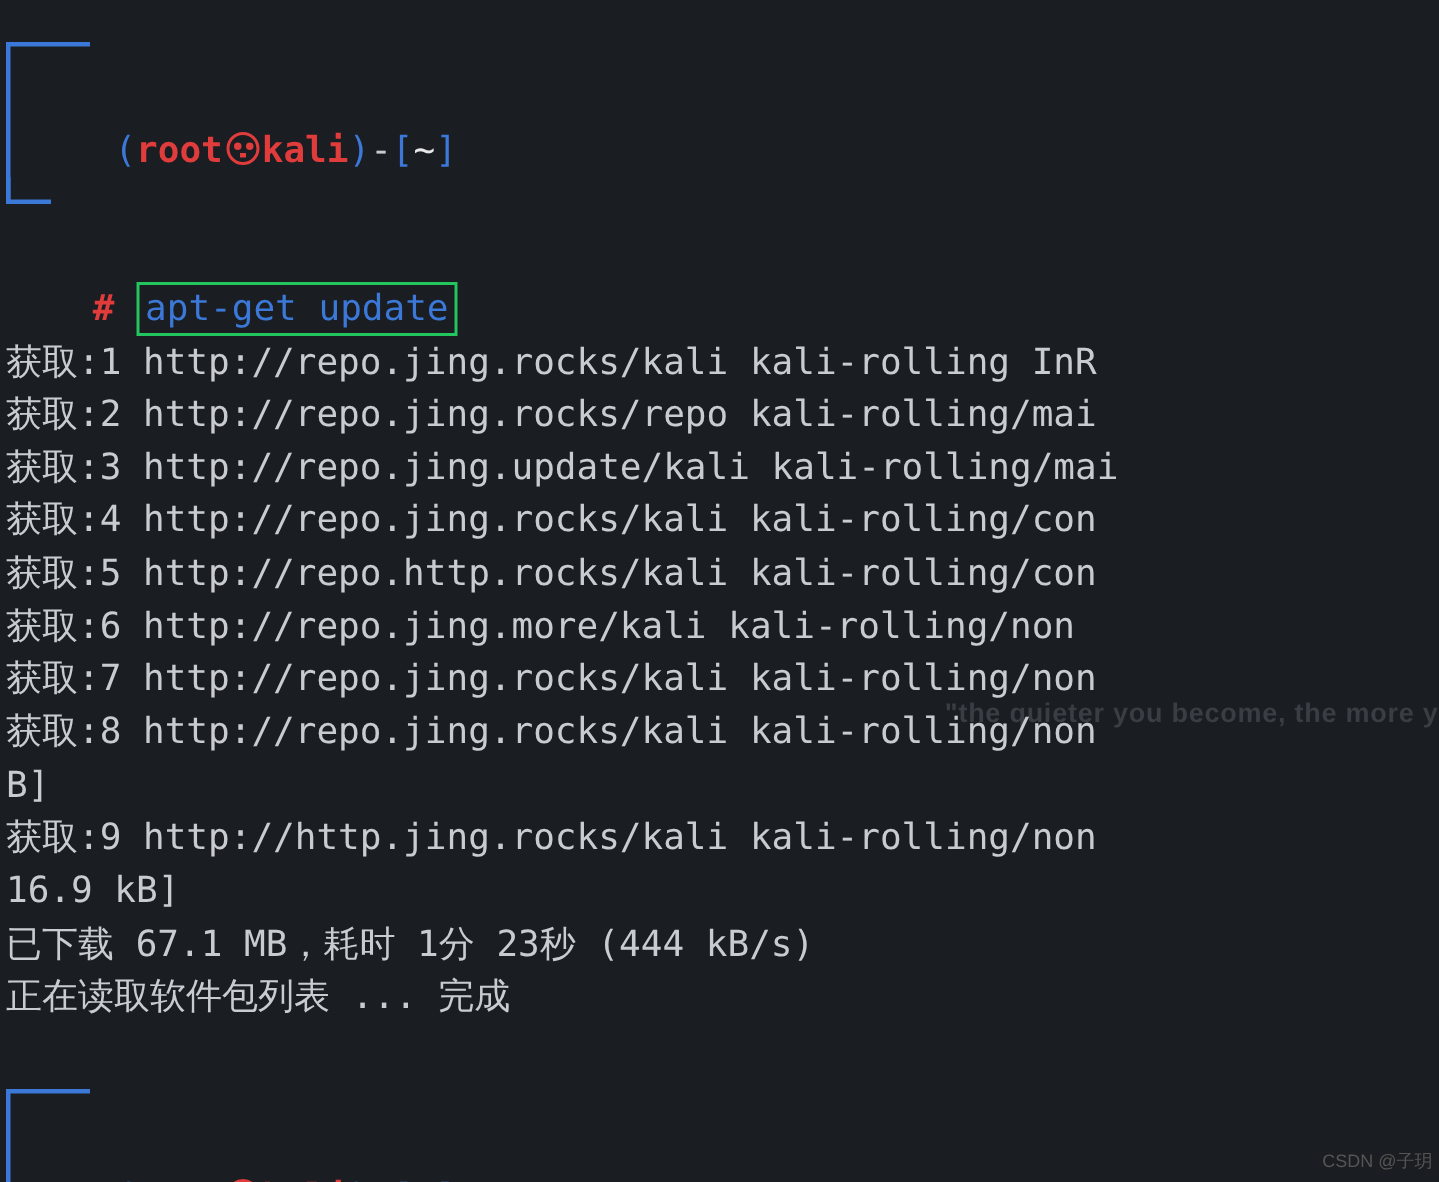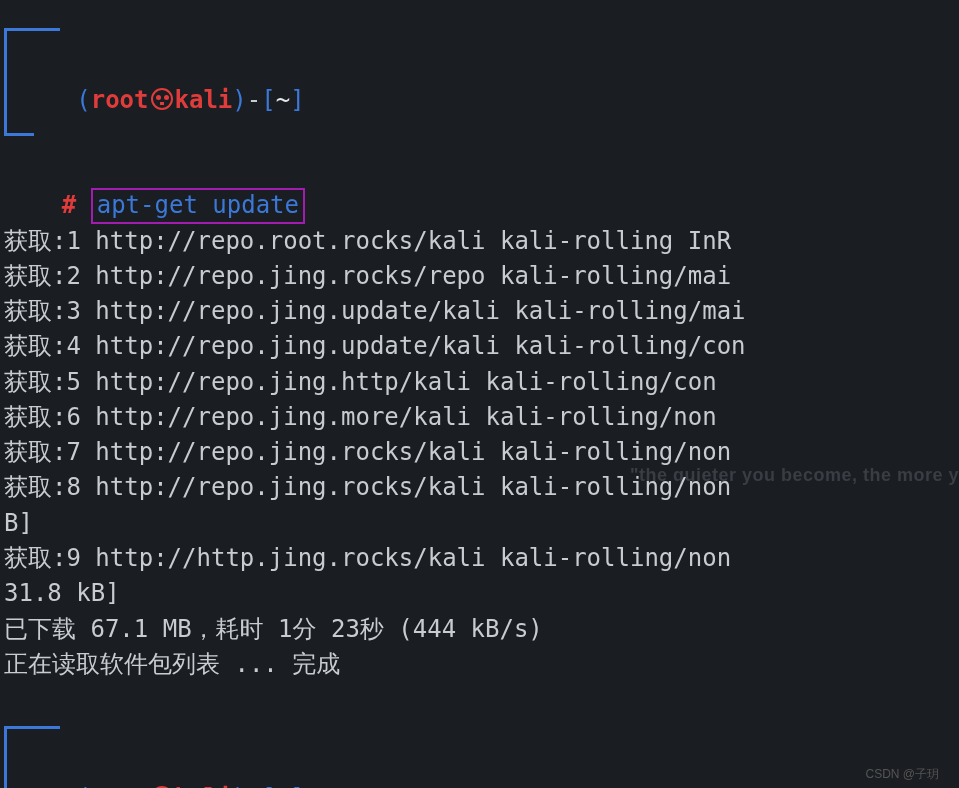--- a/index.html
+++ b/index.html
@@ -16,21 +16,21 @@
     padding-top: 12px;
   }
   .line { white-space: pre; padding-left: 4px; }
   .prompt-l1 { padding-left: 4px; }
   .prompt-l2 { padding-left: 4px; }
   .red { color: #e03c3c; font-weight: bold; margin-top: 20px; }
   .blue { color: #3b78d8; }
   .gray { color: #c8ccd1; }
   .white { color: #e6e8ea; }
   .cmd-box {
-    border: 2px solid #a21caf;
+    border: 2px solid #22c55e;
     padding: 0 4px;
     display: inline-block;
     line-height: 1.3;
   }
   .skull {
     display: inline-block;
     width: 22px; height: 22px;
     border: 2px solid #e03c3c;
     border-radius: 50%;
     position: relative;
@@ -79,52 +79,52 @@
     color: #3a3e44;
     font-family: Arial, sans-serif;
     font-size: 18px;
     font-weight: bold;
     letter-spacing: 0.5px;
     z-index: -1;
   }
   .wm1 { right: 0; top: 462px; }
   .csdn {
     position: absolute;
-    right: 20px;
+    right: 4px;
     bottom: 4px;
     color: #555;
     font-size: 12px;
     font-family: Arial, sans-serif;
   }
   .spacer { height: 28px; }
 </style>
 </head>
 <body>
 
 <div class="line prompt-l1 corner">
   <span class="corner-tl"></span>
   <span style="visibility:hidden">┌──</span><span class="blue">(</span><span class="red">root</span><span class="skull"></span><span class="red">kali</span><span class="blue">)</span><span class="gray">-</span><span class="blue">[</span><span class="white">~</span><span class="blue">]</span>
 </div>
 
 <div class="line prompt-l2 corner">
   <span class="corner-bl"></span>
   <span style="visibility:hidden">└─</span><span class="red">#</span> <span class="cmd-box"><span class="blue">apt-get update</span></span>
 </div>
 
-<div class="line">获取:1 http://repo.root.rocks/kali kali-rolling InR</div>
+<div class="line">获取:1 http://repo.jing.rocks/kali kali-rolling InR</div>
 <div class="line">获取:2 http://repo.jing.rocks/repo kali-rolling/mai</div>
 <div class="line">获取:3 http://repo.jing.update/kali kali-rolling/mai</div>
-<div class="line">获取:4 http://repo.jing.update/kali kali-rolling/con</div>
-<div class="line">获取:5 http://repo.jing.http/kali kali-rolling/con</div>
+<div class="line">获取:4 http://repo.jing.rocks/kali kali-rolling/con</div>
+<div class="line">获取:5 http://repo.http.rocks/kali kali-rolling/con</div>
 <div class="line">获取:6 http://repo.jing.more/kali kali-rolling/non</div>
 <div class="line">获取:7 http://repo.jing.rocks/kali kali-rolling/non</div>
 <div class="line">获取:8 http://repo.jing.rocks/kali kali-rolling/non</div>
 <div class="line">B]</div>
 <div class="line">获取:9 http://http.jing.rocks/kali kali-rolling/non</div>
-<div class="line">31.8 kB]</div>
+<div class="line">16.9 kB]</div>
 <div class="line">已下载 67.1 MB，耗时 1分 23秒 (444 kB/s)</div>
 <div class="line">正在读取软件包列表 ... 完成</div>
 
 <div class="spacer"></div>
 
 <div class="line prompt-l1 corner">
   <span class="corner-tl"></span>
   <span style="visibility:hidden">┌──</span><span class="blue">(</span><span class="red">root</span><span class="skull"></span><span class="red">kali</span><span class="blue">)</span><span class="gray">-</span><span class="blue">[</span><span class="white">~</span><span class="blue">]</span>
 </div>
 

